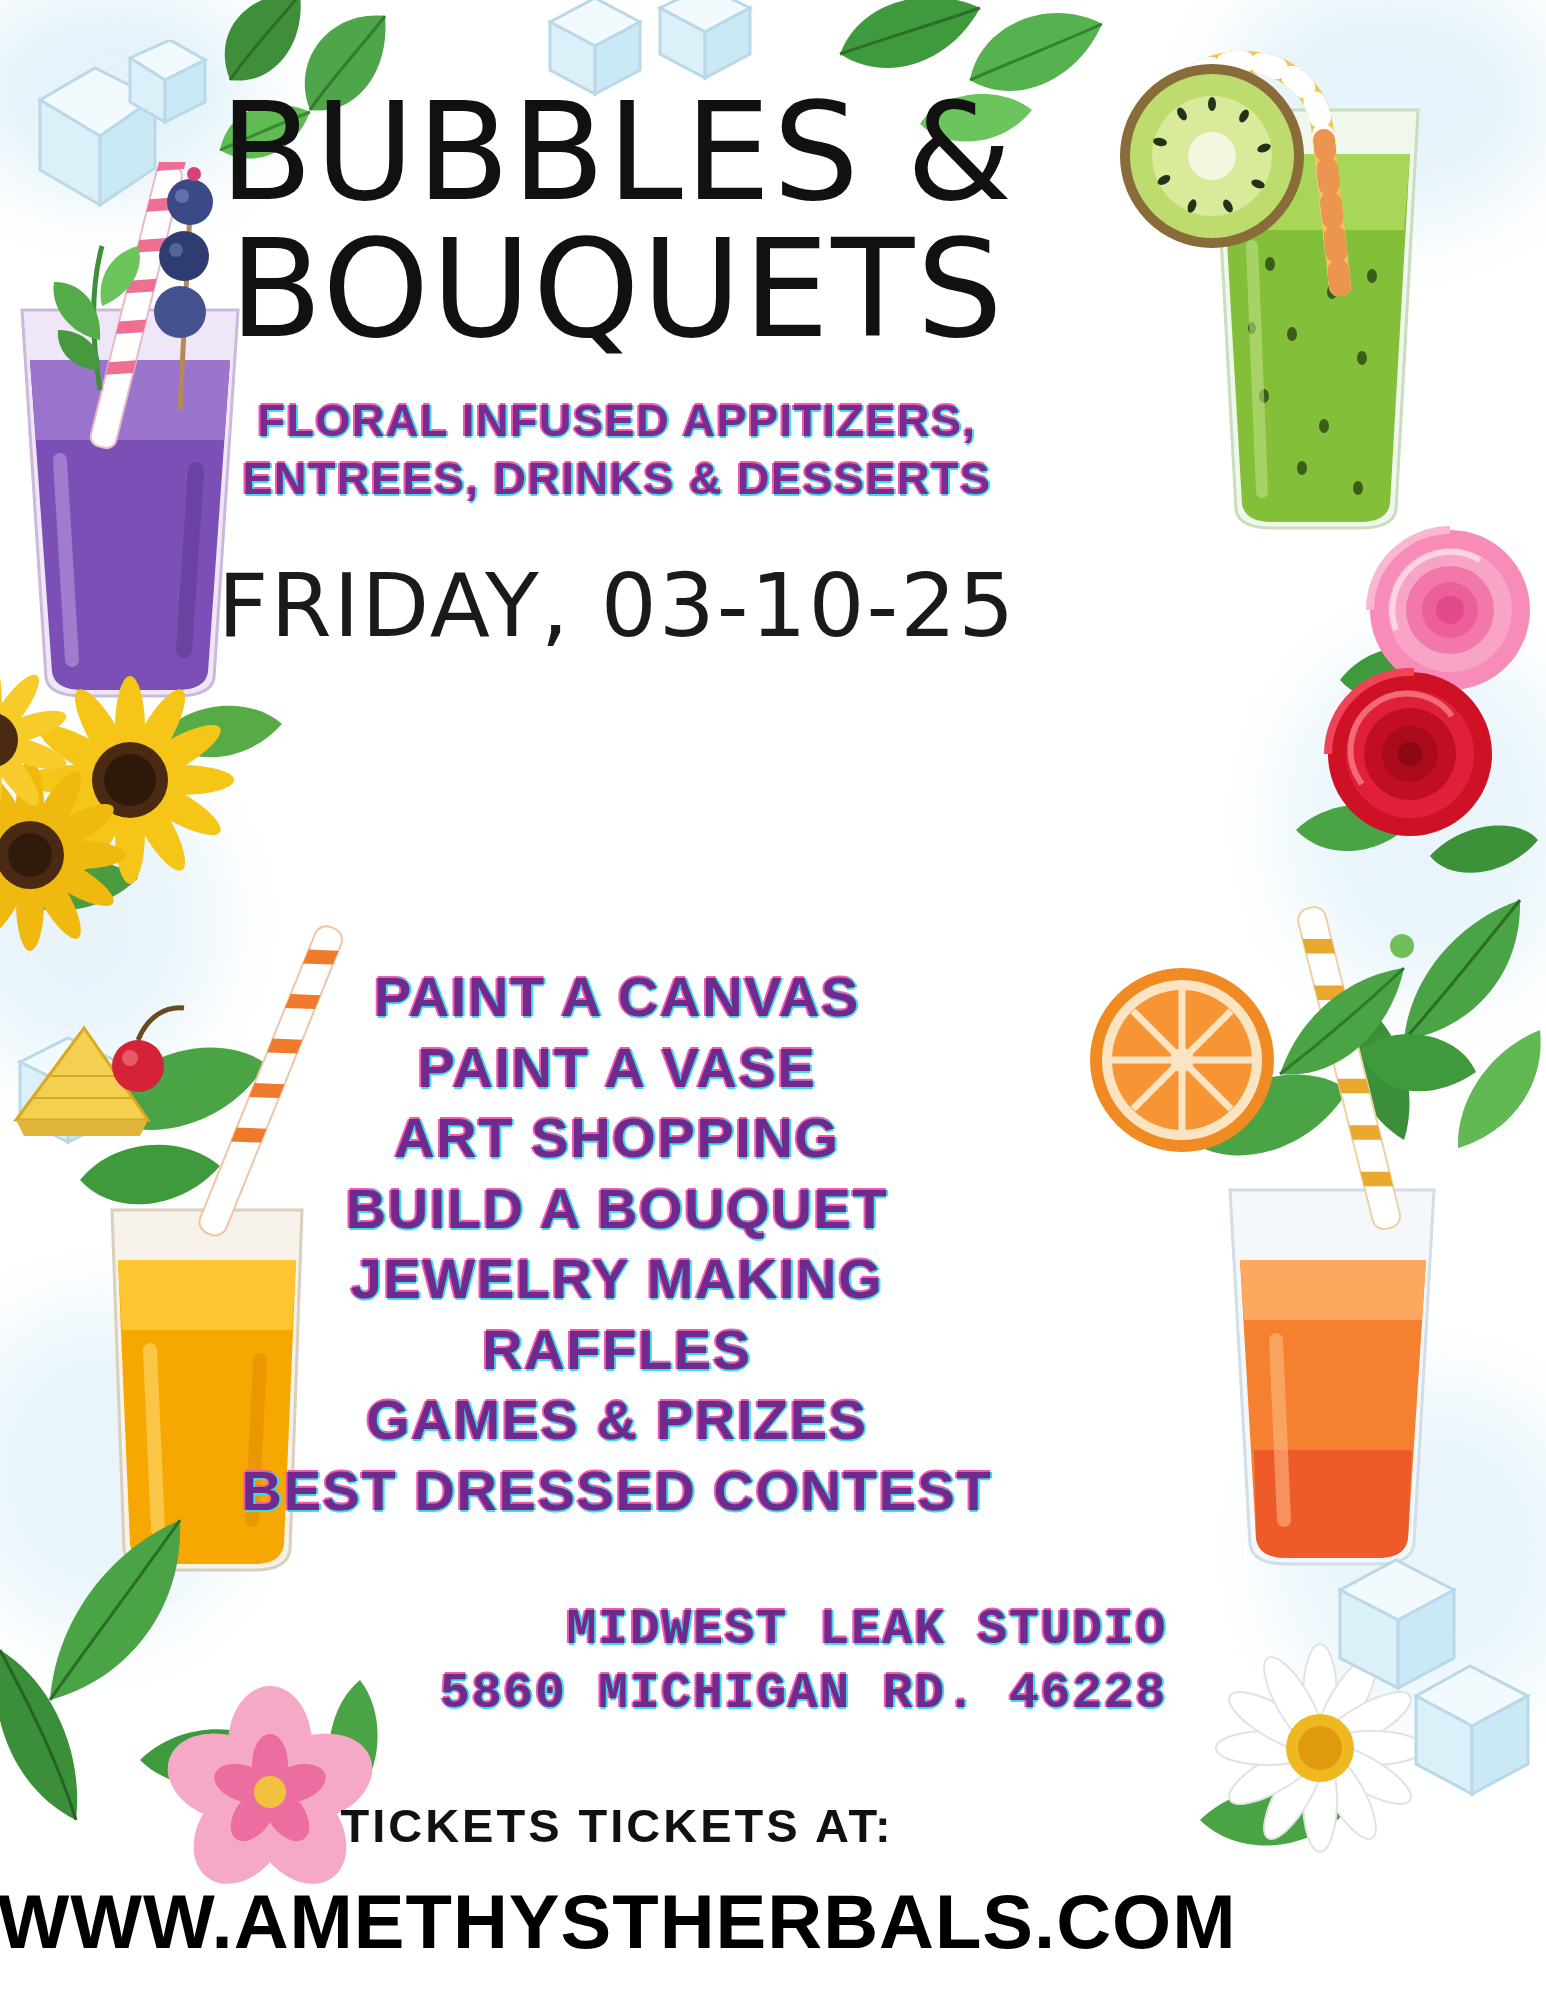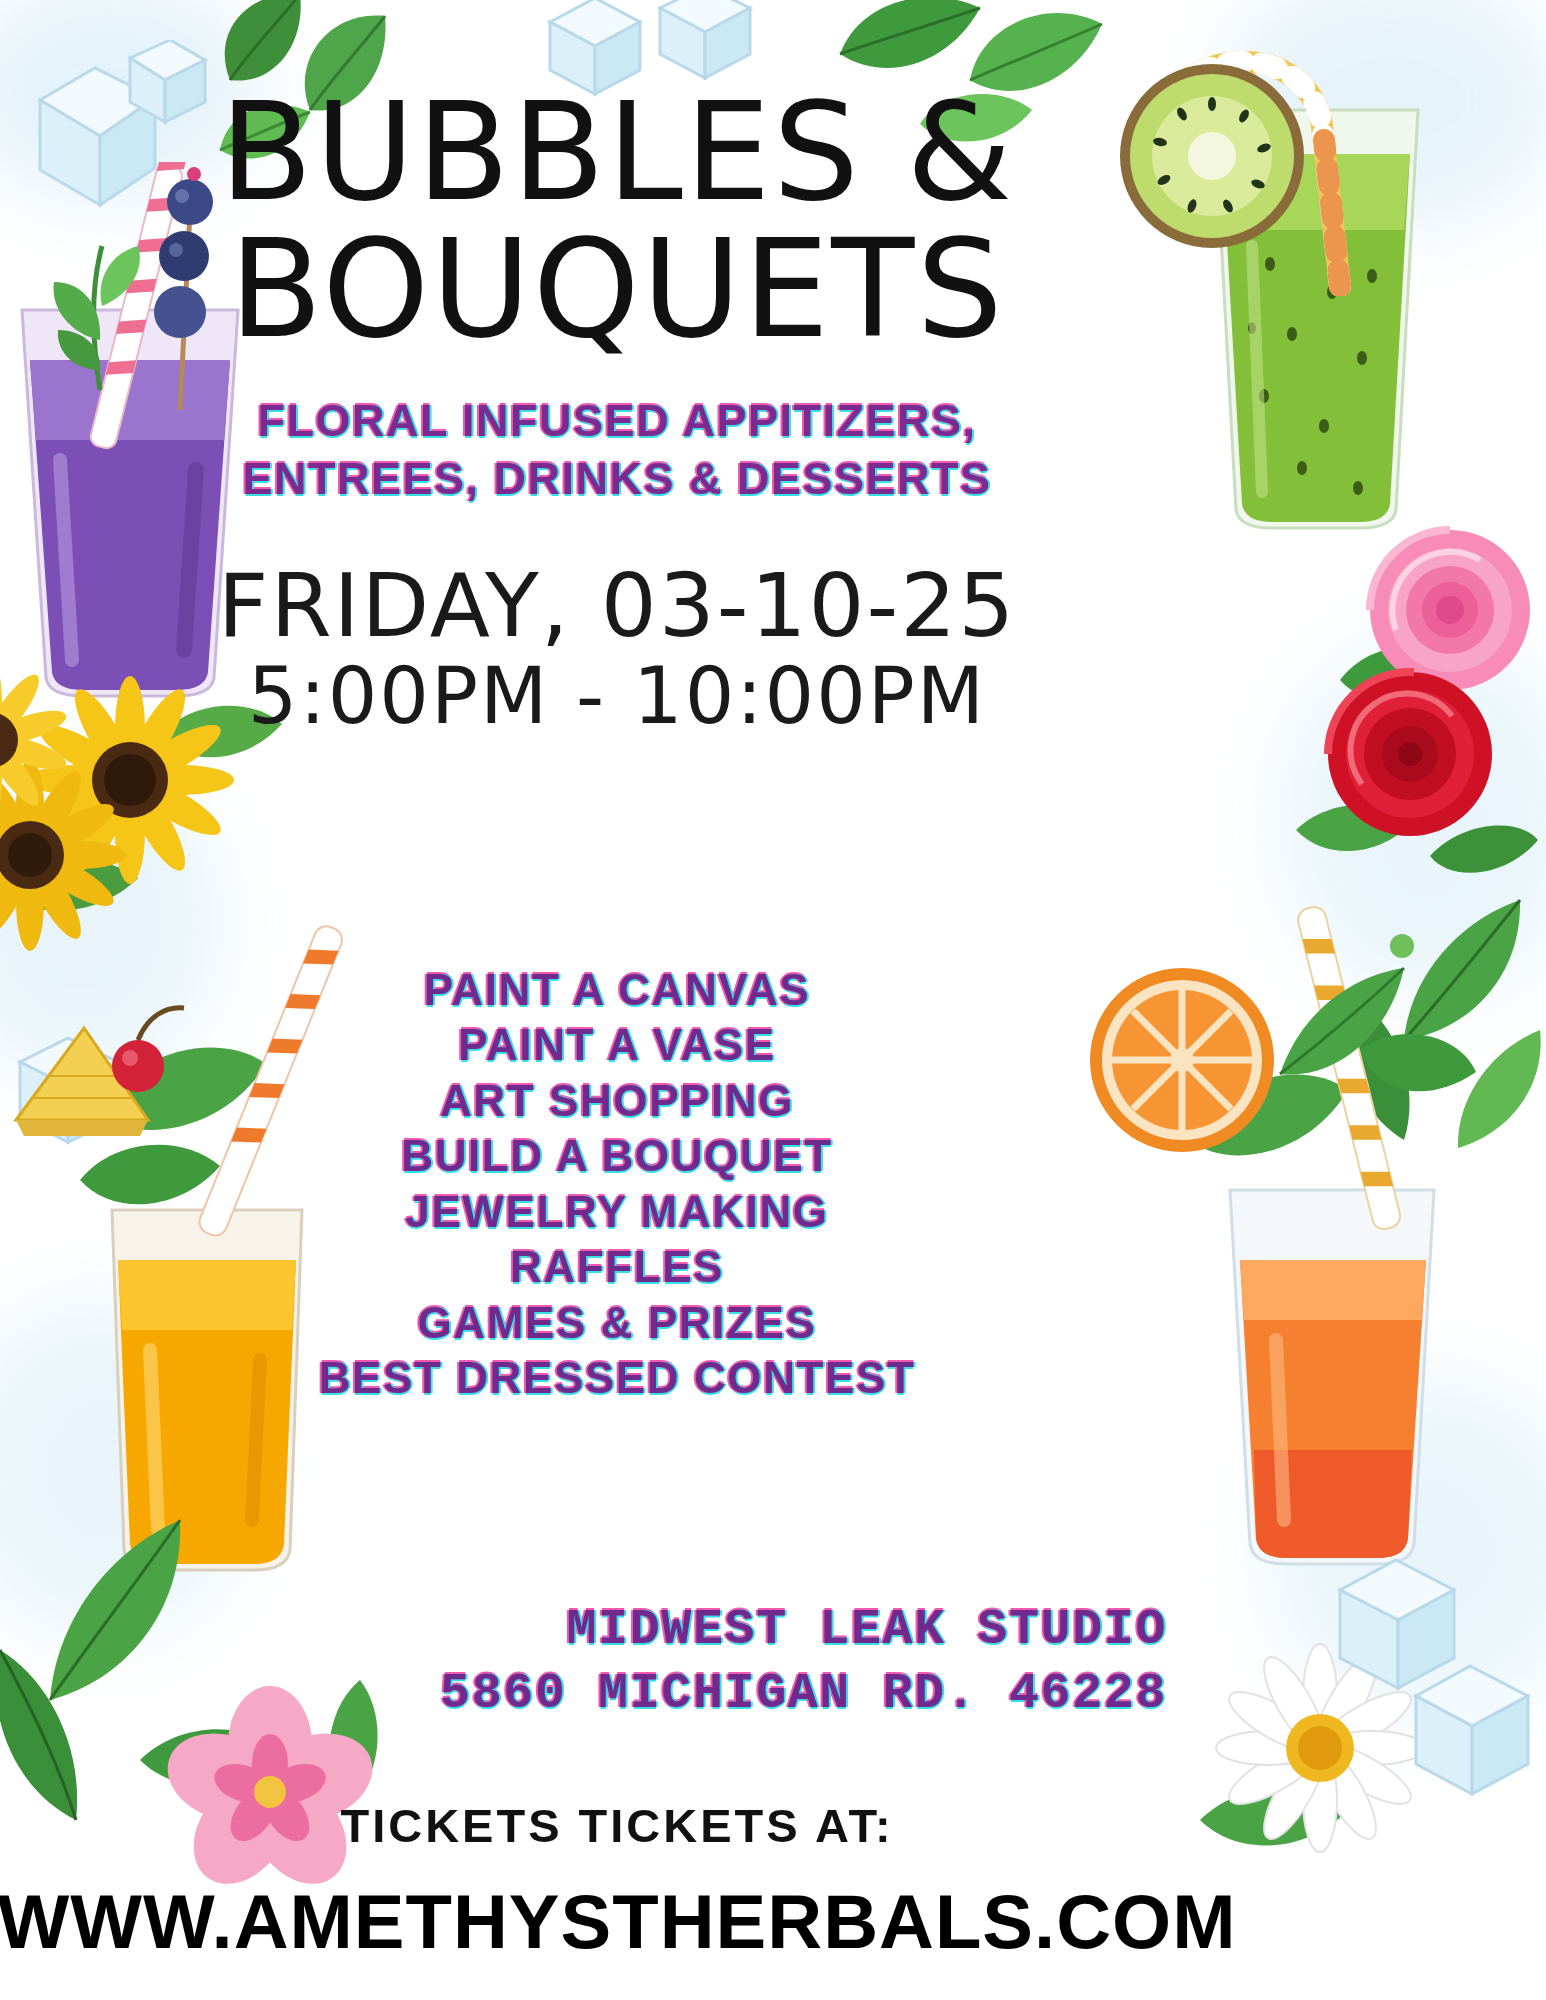--- a/index.html
+++ b/index.html
@@ -102,21 +102,21 @@
   .datetime .time { display: block; font-size: 78px; margin-top: 4px; }
 
   .activities {
     position: absolute;
     left: 50%;
     transform: translateX(-50%);
     top: 962px;
     width: 1100px;
     font-family: "Liberation Sans", sans-serif;
     font-weight: bold;
-    font-size: 44px;
+    font-size: 56px;
     line-height: 1.26;
     letter-spacing: 1.6px;
     color: #6f2a8d;
     text-shadow:
       2px 0 0 #35e0e8,
       -2px 0 0 #f25ab0,
       0 2px 0 #35e0e8,
       0 -2px 0 #f25ab0;
   }
   .activities li {
@@ -589,21 +589,20 @@
       <span class="l2">BOUQUETS</span>
     </div>
 
     <div class="subtitle">
       <span>FLORAL INFUSED APPITIZERS,</span>
       <span>ENTREES, DRINKS &amp; DESSERTS</span>
     </div>
 
     <div class="datetime">
       <span class="date">FRIDAY, 03-10-25</span>
-      <span class="time">5:00PM - 10:00PM</span>
     </div>
 
     <div class="activities">
       <ul>
         <li>PAINT A CANVAS</li>
         <li>PAINT A VASE</li>
         <li>ART SHOPPING</li>
         <li>BUILD A BOUQUET</li>
         <li>JEWELRY MAKING</li>
         <li>RAFFLES</li>

